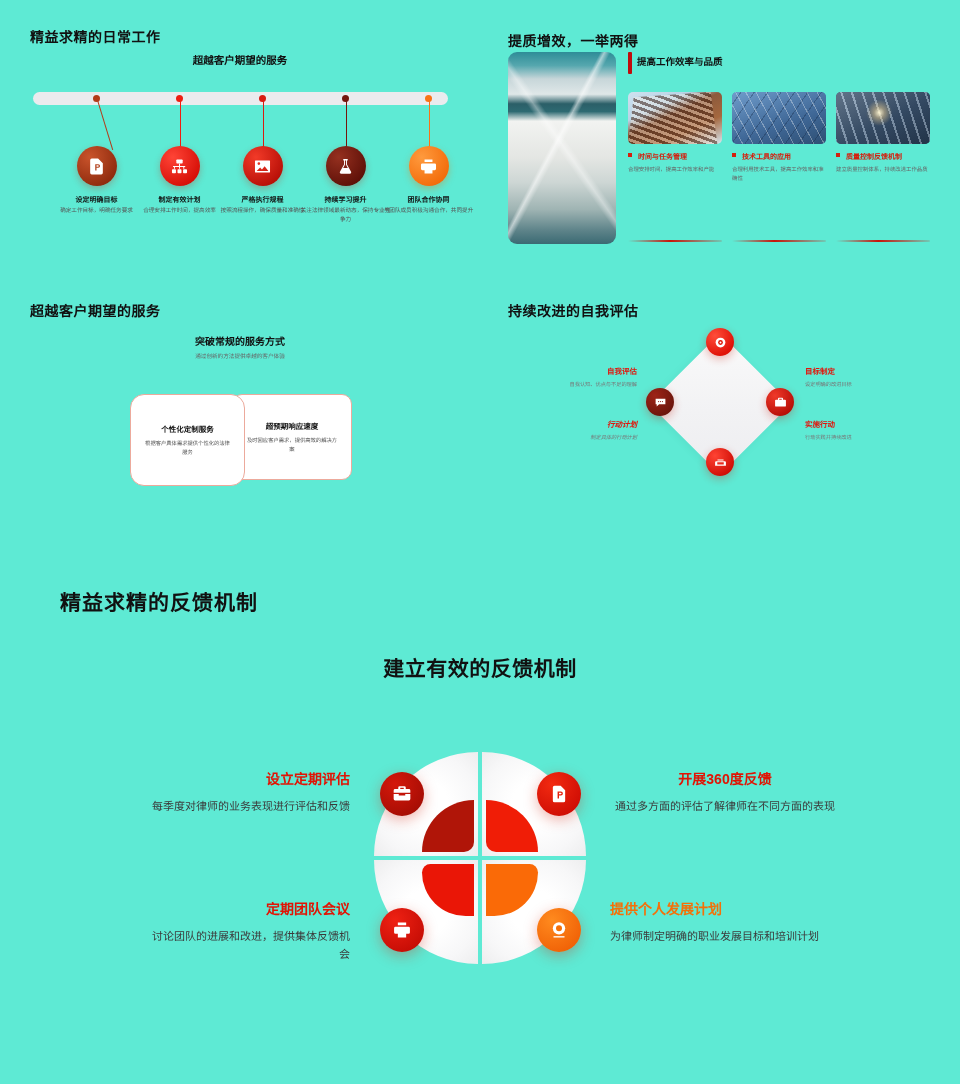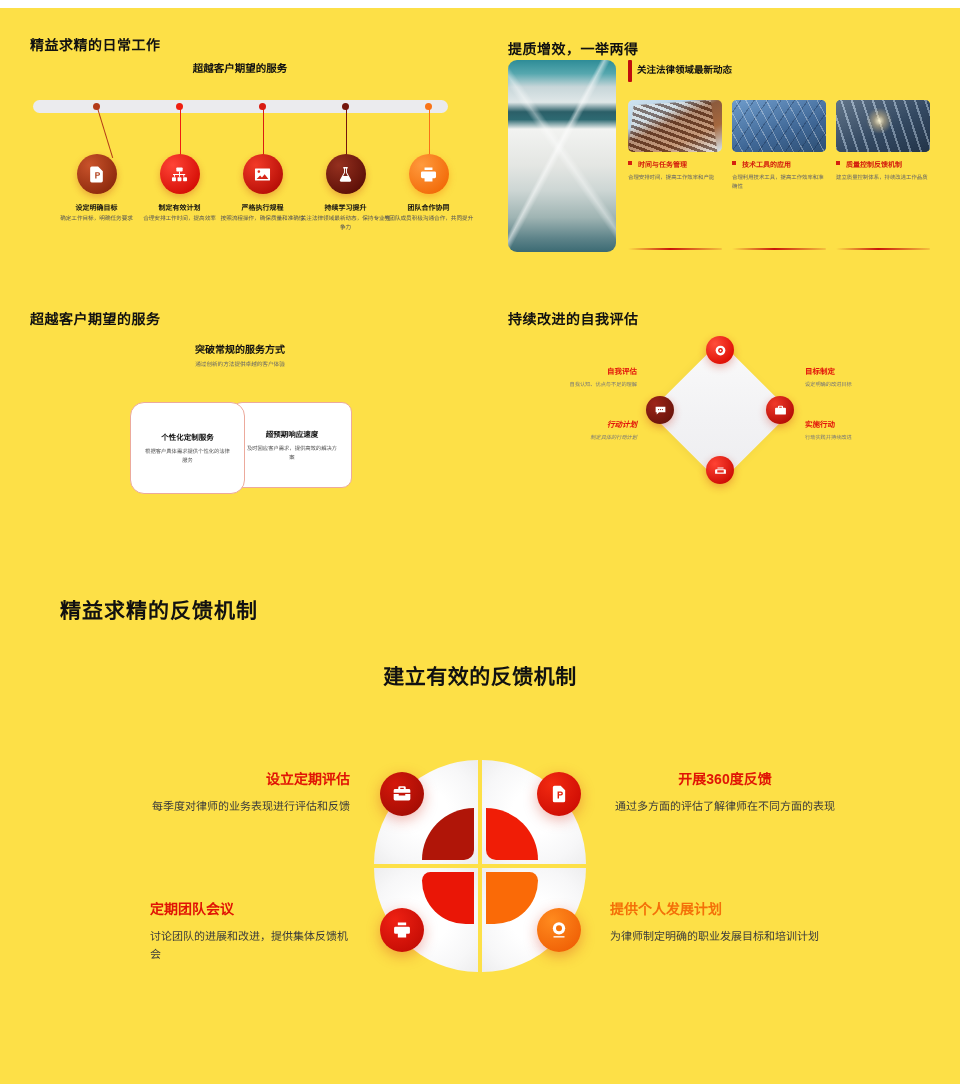--- a/index.html
+++ b/index.html
@@ -7,21 +7,21 @@
   html, body {
     width: 960px; height: 1084px;
     background: #ffffff;
     font-family: "Liberation Sans", "DejaVu Sans", sans-serif;
     color: #1a1a1a;
     overflow: hidden;
   }
   .page { position: relative; width: 960px; height: 1084px; }
 
   
-  .slide { position: absolute; background: #fde047; margin-top: 8px; }
+  .slide { position: absolute; background: #5eead4; }
 
   .slide-title {
     font-size: 14px; font-weight: bold; color: #111;
     letter-spacing: .5px;
   }
 
   
   #slide1 { left: 0;  top: 0;   width: 480px; height: 278px; }
   #slide1 .slide-title { position: absolute; left: 30px; top: 26px; }
   #slide1 .sub-head {
@@ -223,21 +223,21 @@
   .hub-icon svg { width: 20px; height: 20px; fill:#fff; }
   .hi-tl { left: 380px; top: 772px; background: radial-gradient(circle at 34% 28%, #d4180b, #a60d04 78%); }
   .hi-tr { left: 537px; top: 772px; background: radial-gradient(circle at 34% 28%, #f22a11, #cf0d04 78%); }
   .hi-bl { left: 380px; top: 908px; background: radial-gradient(circle at 34% 28%, #ef2113, #c60d05 78%); }
   .hi-br { left: 537px; top: 908px; background: radial-gradient(circle at 34% 28%, #ff8a1e, #f06106 80%); }
 
   .hub-text { position: absolute; }
   .hub-text .t { font-size: 14px; font-weight: bold; }
   .hub-text .d { margin-top: 9px; font-size: 11px; line-height: 1.65; color: #3b3b3b; }
   .ht-tl { left: 150px; top: 768px; width: 200px; text-align: right; }
-  .ht-bl { left: 150px; top: 898px; width: 200px; }
+  .ht-bl { left: 150px; top: 898px; width: 200px; text-align: right; }
   .ht-tr { left: 610px; top: 768px; width: 230px; text-align: center; }
   .ht-br { left: 610px; top: 898px; width: 230px; text-align: left; }
   .c-red    { color: #e01405; }
   .c-orange { color: #f47008; }
 </style>
 </head>
 <body>
 
 <div class="page">
 
@@ -314,21 +314,21 @@
       </div>
 
     </div>
   </section>
 
   <section class="slide" id="slide2">
     <h2 class="slide-title">提质增效，一举两得</h2>
 
     <div class="hero-photo"></div>
 
-    <div class="panel-head">关注法律领域最新动态</div>
+    <div class="panel-head">提高工作效率与品质</div>
 
     <div class="cards">
 
       <div class="card" style="left:0;">
         <div class="card-img img-a"></div>
         <div class="card-title">时间与任务管理</div>
         <div class="card-desc">合理安排时间，提高工作效率和产能</div>
       </div>
 
       <div class="card" style="left:104px;">

